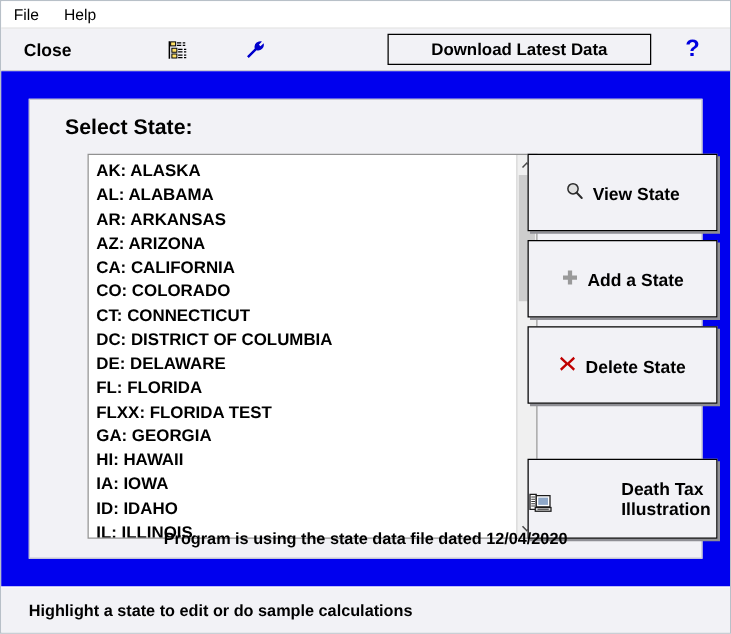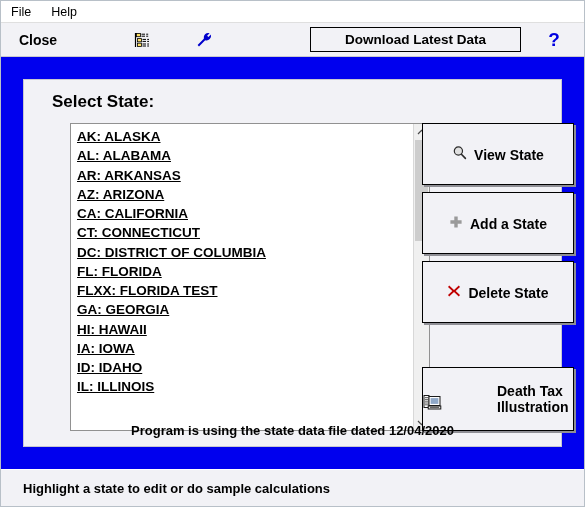--- a/index.html
+++ b/index.html
@@ -175,21 +175,20 @@
     position: absolute;
     left: 46px;
     top: 43px;
     width: 360px;
     height: 308px;
     background: #ffffff;
     border: 1px solid #919191;
     box-sizing: border-box;
     overflow: hidden;
     display: flex;
-    text-decoration: underline;
   }
   .list-items {
     flex: 1 1 auto;
     padding: 3px 0 0 6px;
     overflow: hidden;
   }
   .list-item {
     font-size: 13.5px;
     font-weight: bold;
     color: #000000;
@@ -335,22 +334,24 @@
 
       <div class="select-label">Select State:</div>
 
       <div class="listbox">
         <div class="list-items">
           <div class="list-item">AK: ALASKA</div>
           <div class="list-item">AL: ALABAMA</div>
           <div class="list-item">AR: ARKANSAS</div>
           <div class="list-item">AZ: ARIZONA</div>
           <div class="list-item">CA: CALIFORNIA</div>
+          <div class="list-item">CO: COLORADO</div>
           <div class="list-item">CT: CONNECTICUT</div>
           <div class="list-item">DC: DISTRICT OF COLUMBIA</div>
+          <div class="list-item">DE: DELAWARE</div>
           <div class="list-item">FL: FLORIDA</div>
           <div class="list-item">FLXX: FLORIDA TEST</div>
           <div class="list-item">GA: GEORGIA</div>
           <div class="list-item">HI: HAWAII</div>
           <div class="list-item">IA: IOWA</div>
           <div class="list-item">ID: IDAHO</div>
           <div class="list-item">IL: ILLINOIS</div>
 
         </div>
         <div class="scrollbar">

